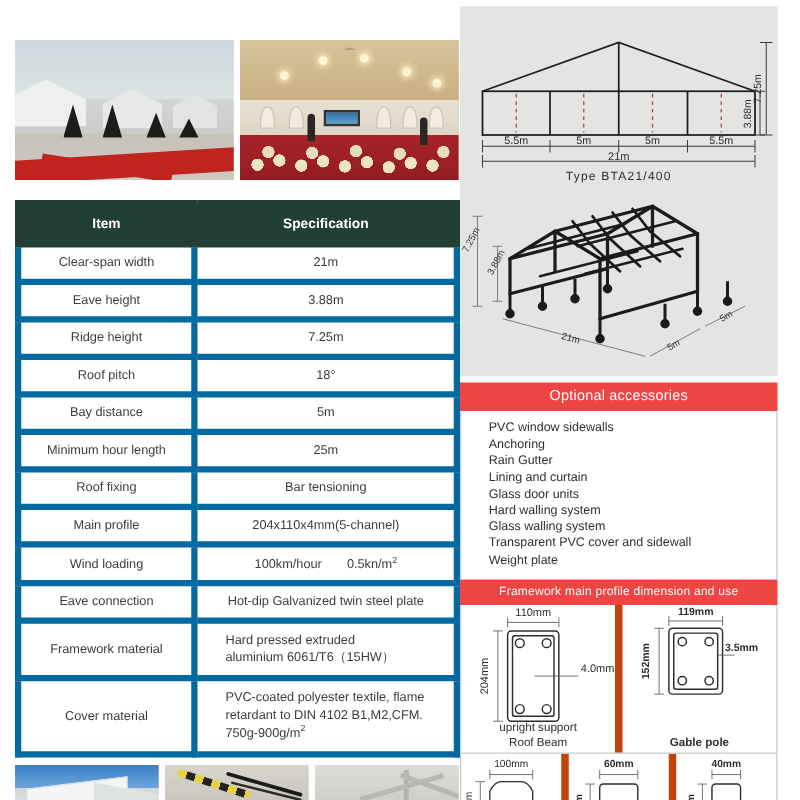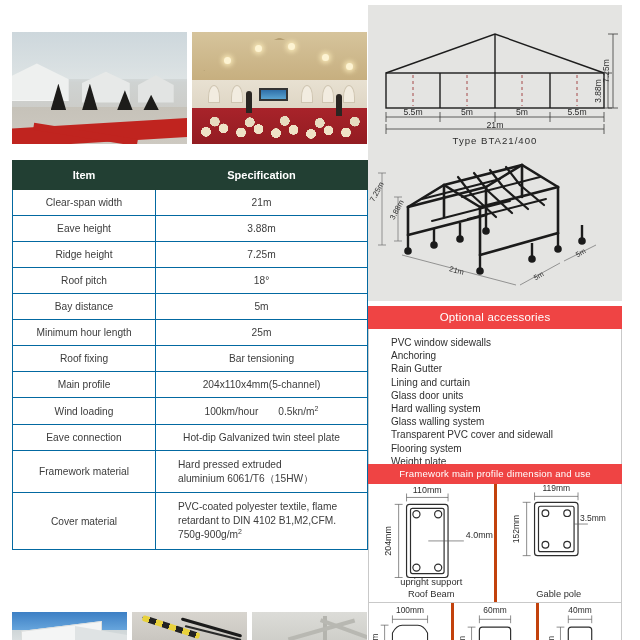--- a/index.html
+++ b/index.html
@@ -95,21 +95,21 @@
 
   
   .spec-table {
     position: absolute; left: 12px; top: 160px;
     width: 356px;
     border: 1px solid #c8c8c8;
     border-collapse: collapse;
     background: #fff;
   }
   .spec-table th, .spec-table td {
-    border: 1px solid #0369a1;
+    border: 5px solid #0369a1;
     text-align: center;
     vertical-align: middle;
     color: #3c3c3c;
     font-size: 10.2px;
   }
   .spec-table thead th {
     background: #223f33;
     color: #ffffff;
     font-size: 11px;
     font-weight: bold;
@@ -184,21 +184,21 @@
     line-height: 1.32;
     white-space: nowrap;
   }
 
   .fw-box { position:absolute; left:5px; top:464px; width:254px; }
   .fw-header { font-size: 9.6px; padding: 4px 0 5px; }
   .fw-body { border:1px solid #c9c9c9; border-top:none; background:#fff; }
   .fw-row { display:flex; }
   .fw-row.top { height: 118px; }
   .fw-cell { flex:1; position:relative; }
-  .fw-cell + .fw-cell { border-left: 3px solid #c2410c; }
+  .fw-cell + .fw-cell { border-left: 6px solid #c2410c; font-weight: bold; }
   .fw-row.bottom { height: 58px; border-top:1px solid #c9c9c9; overflow:hidden; }
   .fw-caption {
     position:absolute; bottom:2px; left:0; right:0;
     text-align:center; font-size:9.3px; color:#303030; line-height:1.22;
   }
   .fw-svg-wrap { position:absolute; left:0; right:0; top:0; display:flex; justify-content:center; }
   svg text { font-family: "Liberation Sans", sans-serif; fill:#2d2d2d; }
 </style>
 </head>
 <body>
@@ -461,21 +461,20 @@
       <div class="green-header">Optional  accessories</div>
       <ul class="acc-list">
         <li>PVC window sidewalls</li>
         <li>Anchoring</li>
         <li>Rain Gutter</li>
         <li>Lining and curtain</li>
         <li>Glass door units</li>
         <li>Hard walling system</li>
         <li>Glass walling system</li>
         <li>Transparent PVC cover and sidewall</li>
-        <li>Flooring system</li>
         <li>Weight plate</li>
       </ul>
     </div>
 
     <div class="fw-box">
       <div class="green-header fw-header">Framework main profile dimension and use</div>
       <div class="fw-body">
 
         <div class="fw-row top">
           <div class="fw-cell">

